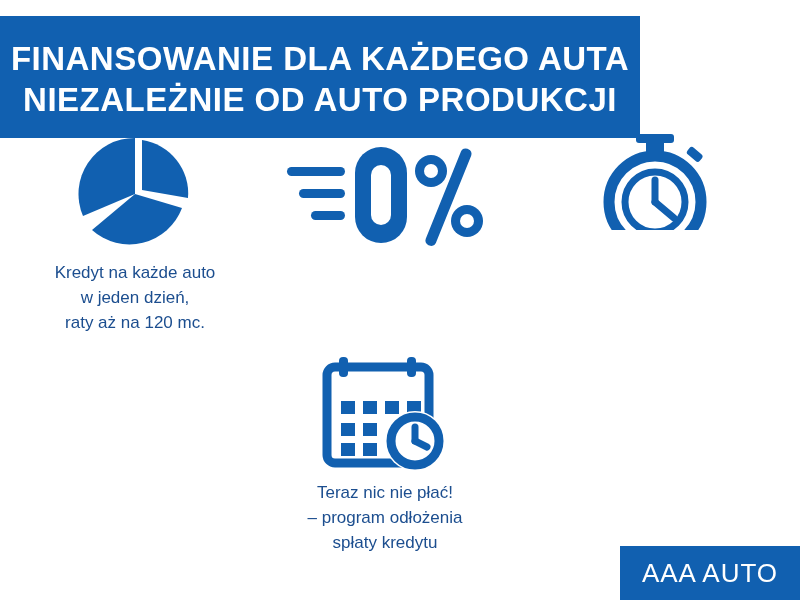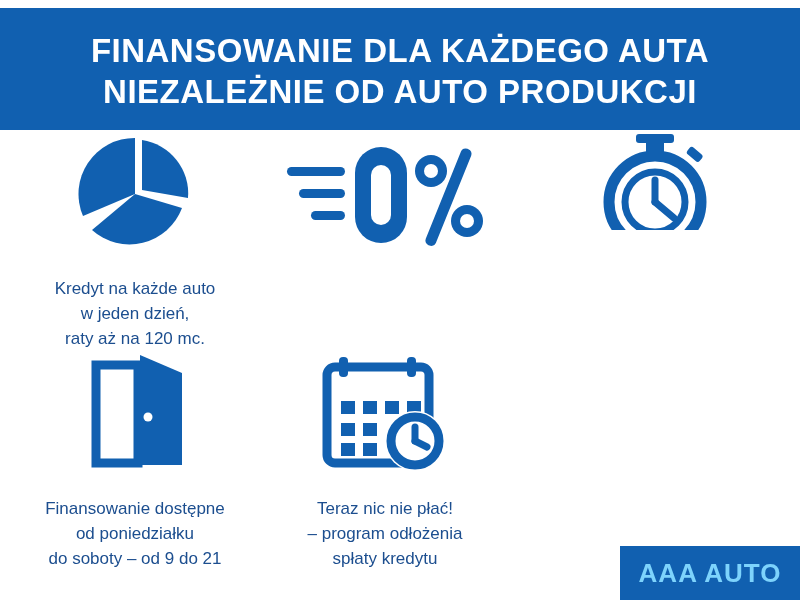--- a/index.html
+++ b/index.html
@@ -17,22 +17,22 @@
     position: relative;
     width: 800px;
     height: 600px;
     background: #ffffff;
     box-sizing: border-box;
   }
   
   .header {
     position: absolute;
     left: 0;
-    top: 8px;
-    width: 800px;
+    top: 16px;
+    width: 640px;
     height: 122px;
     background: #1160b0;
     display: flex;
     flex-direction: column;
     align-items: center;
     justify-content: center;
     box-sizing: border-box;
     padding-top: 4px;
   }
   .header-line {
@@ -51,21 +51,20 @@
     top: 122px;
     width: 800px;
     height: 478px;
   }
   .cell {
     position: absolute;
     box-sizing: border-box;
     display: flex;
     flex-direction: column;
     align-items: center;
-    gap: 16px;
   }
   .cell .icon-wrap {
     height: 120px;
     display: flex;
     align-items: center;
     justify-content: center;
   }
   .cell .caption {
     margin-top: 6px;
     color: #1c4e8f;
@@ -101,22 +100,22 @@
     right: 0;
     bottom: 0;
     width: 180px;
     height: 54px;
     background: #1160b0;
     display: flex;
     align-items: center;
     justify-content: center;
   }
   .logo-text {
-    color: #7dd3fc;
-    font-weight: bold;
+    color: #ffffff;
+    font-weight: normal;
     font-size: 26px;
     letter-spacing: 1px;
   }
   
   .bottom-strip {
     position: absolute;
     left: 0;
     bottom: 0;
     width: 620px;
     height: 4px;
@@ -177,32 +176,20 @@
           <rect x="97" y="16" width="16" height="9" rx="3" fill="#1160b0" transform="rotate(40 105 20)"></rect>
           <path d="M65 68 L65 46" stroke="#1160b0" stroke-width="7" stroke-linecap="round"></path>
           <path d="M65 68 L84 84" stroke="#1160b0" stroke-width="7" stroke-linecap="round"></path>
         </svg>
       </div>
       <div class="caption" style="white-space: pre-line;">Decyzja kredytowa
 w 15 minut, potwierdzenie
 wniosku nawet przez SMS</div>
     </div>
 
-    <div class="cell" id="cell-4">
-      <div class="icon-wrap">
-        <svg width="130" height="118" viewBox="0 0 130 118" aria-hidden="true">
-          <path d="M26 10 H68 V108 H26 Z" fill="none" stroke="#1160b0" stroke-width="9"></path>
-          <path d="M70 0 L112 18 V110 L70 110 Z" fill="#1160b0"></path>
-          <circle cx="78" cy="62" r="4.5" fill="#ffffff"></circle>
-        </svg>
-      </div>
-      <div class="caption" style="white-space: pre-line;">Finansowanie dostępne
-od poniedziałku
-do soboty – od 9 do 21</div>
-    </div>
 
     <div class="cell" id="cell-5">
       <div class="icon-wrap">
         <svg width="140" height="118" viewBox="0 0 140 118" aria-hidden="true">
           <rect x="24" y="2" width="9" height="20" rx="4" fill="#1160b0"></rect>
           <rect x="92" y="2" width="9" height="20" rx="4" fill="#1160b0"></rect>
           <rect x="12" y="12" width="102" height="96" rx="8" fill="none" stroke="#1160b0" stroke-width="9"></rect>
           <g fill="#1160b0">
             <rect x="26" y="46" width="14" height="13"></rect>
             <rect x="48" y="46" width="14" height="13"></rect>

